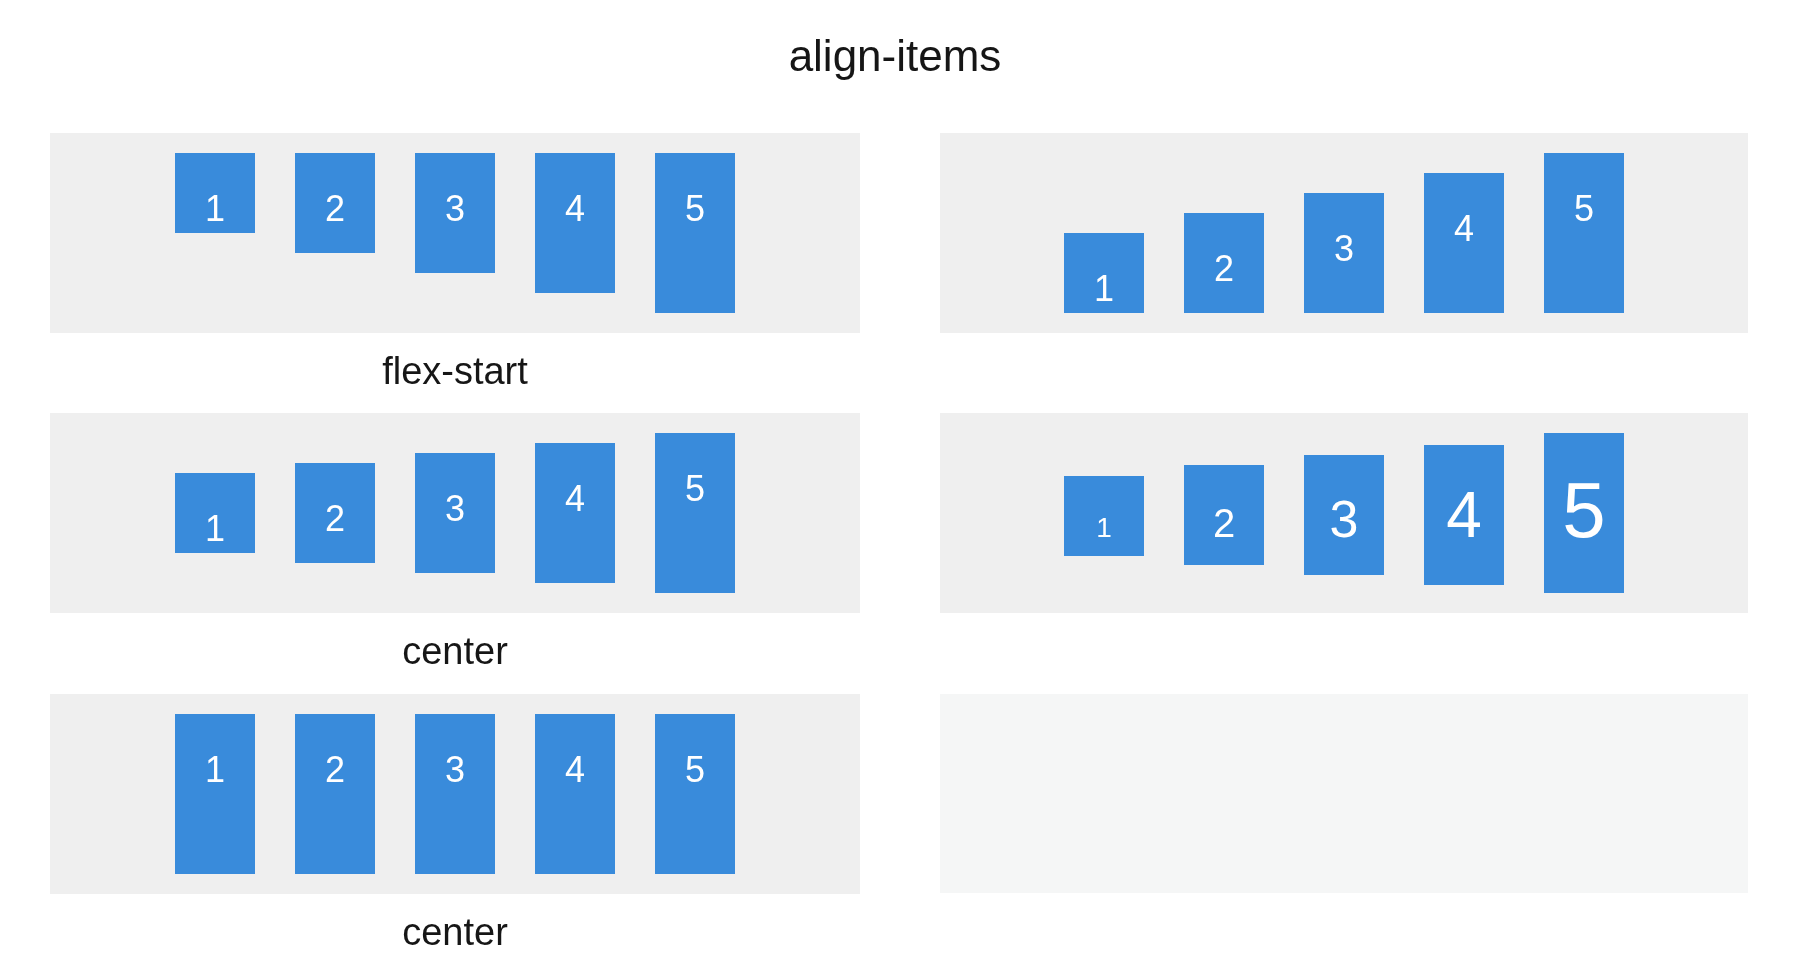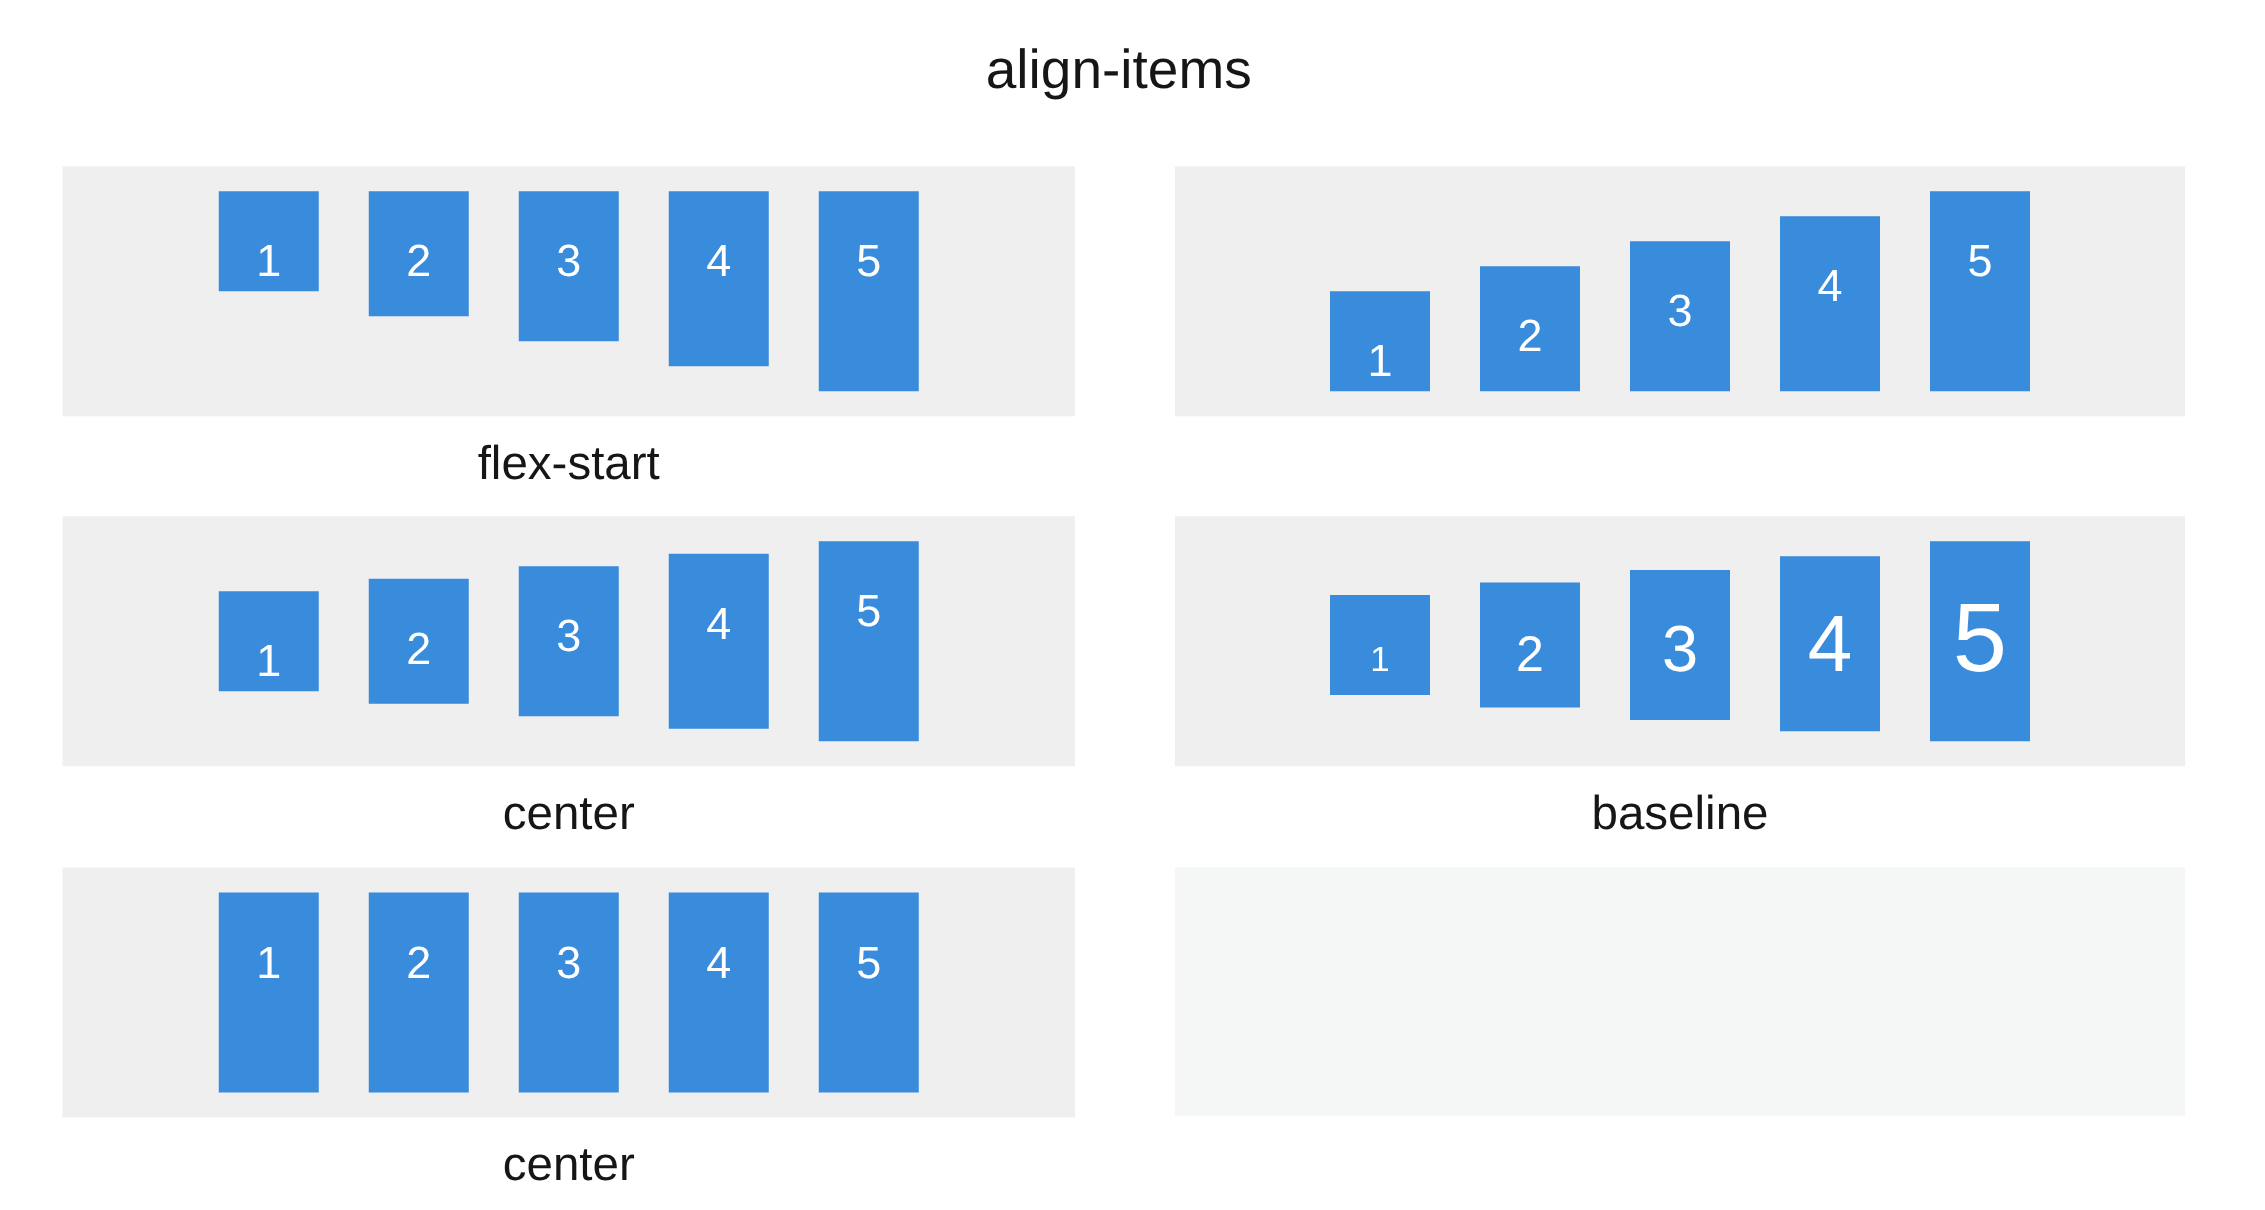--- a/index.html
+++ b/index.html
@@ -115,21 +115,20 @@
   </section>
 
   <section class="example" style="left:940px;top:413px;width:808px;">
     <div class="panel align-baseline">
       <div class="item h80 f28">1</div>
       <div class="item h100 f40">2</div>
       <div class="item h120 f52">3</div>
       <div class="item h140 f64">4</div>
       <div class="item h160 f78">5</div>
     </div>
-    <div class="panel-label">baseline</div>
   </section>
 
   <section class="example" style="left:50px;top:694px;width:810px;">
     <div class="panel align-stretch">
       <div class="item">1</div>
       <div class="item">2</div>
       <div class="item">3</div>
       <div class="item">4</div>
       <div class="item">5</div>
     </div>

